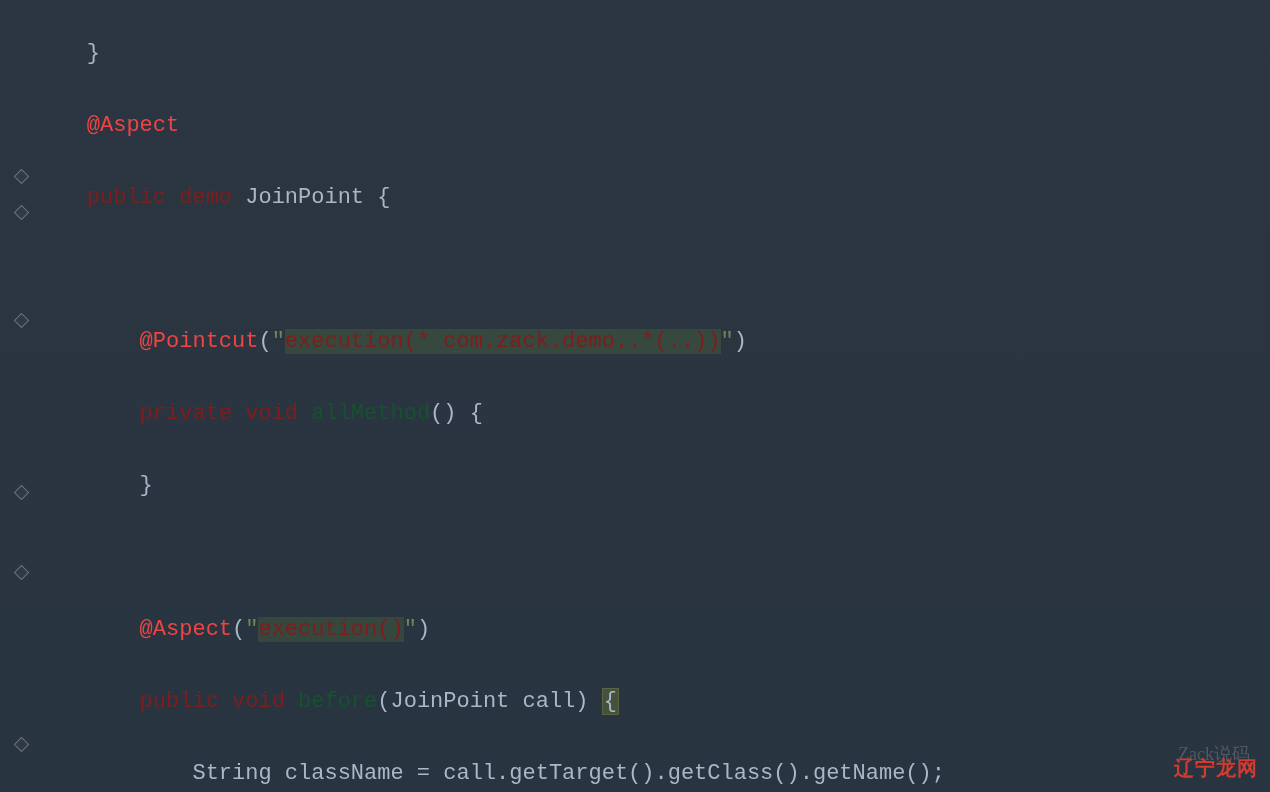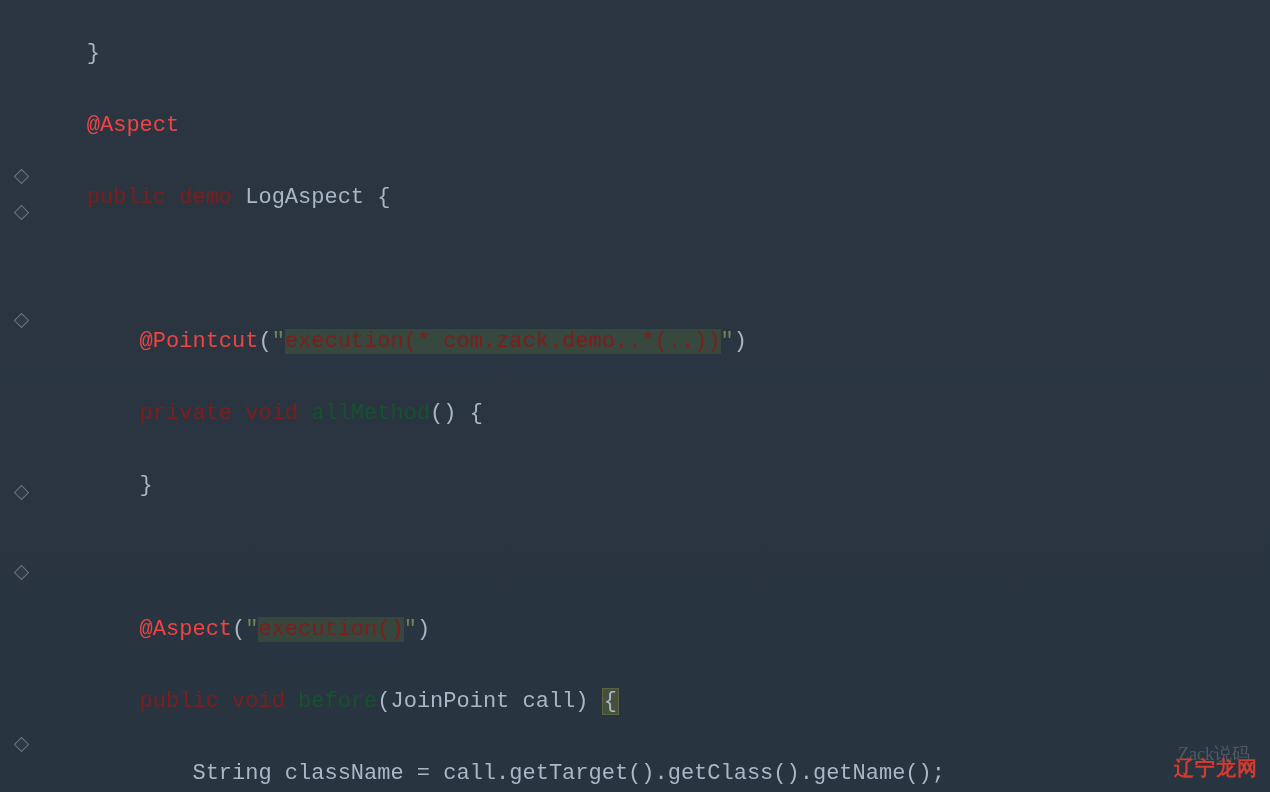--- a/index.html
+++ b/index.html
@@ -72,21 +72,21 @@
     <div class="fold-marker" style="top:171px;"></div>
     <div class="fold-marker" style="top:207px;"></div>
     <div class="fold-marker" style="top:315px;"></div>
     <div class="fold-marker" style="top:487px;"></div>
     <div class="fold-marker" style="top:567px;"></div>
     <div class="fold-marker" style="top:739px;"></div>
   </div>
   <div class="code">
 <div class="line"><span class="text">    }</span></div>
 <div class="line"><span class="annotation">    @Aspect</span></div>
-<div class="line"><span class="kw-orange">    public</span> <span class="kw-orange">demo</span> <span class="text">LogAspect {</span></div>
+<div class="line"><span class="kw-orange">    public</span> <span class="kw-orange">demo</span> <span class="text">JoinPoint {</span></div>
 <div class="line"></div>
 <div class="line"><span class="annotation">        @Pointcut</span><span class="text">(</span><span class="string">"</span><span class="string-hl">execution</span><span class="string-hl">(* com.zack.demo..*(..))</span><span class="string">"</span><span class="text">)</span></div>
 <div class="line"><span class="kw-orange">        private</span> <span class="kw-orange">void</span> <span class="method-decl">allMethod</span><span class="text">() {</span></div>
 <div class="line"><span class="text">        }</span></div>
 <div class="line"></div>
 <div class="line"><span class="annotation">        @Aspect</span><span class="text">(</span><span class="string">"</span><span class="string-hl">execution()</span><span class="string">"</span><span class="text">)</span></div>
 <div class="line"><span class="kw-orange">        public</span> <span class="kw-orange">void</span> <span class="method-decl">before</span><span class="text">(JoinPoint call) </span><span class="text brace-hl">{</span></div>
 <div class="line"><span class="text">            String className = call.getTarget().getClass().getName();</span></div>
 
 

